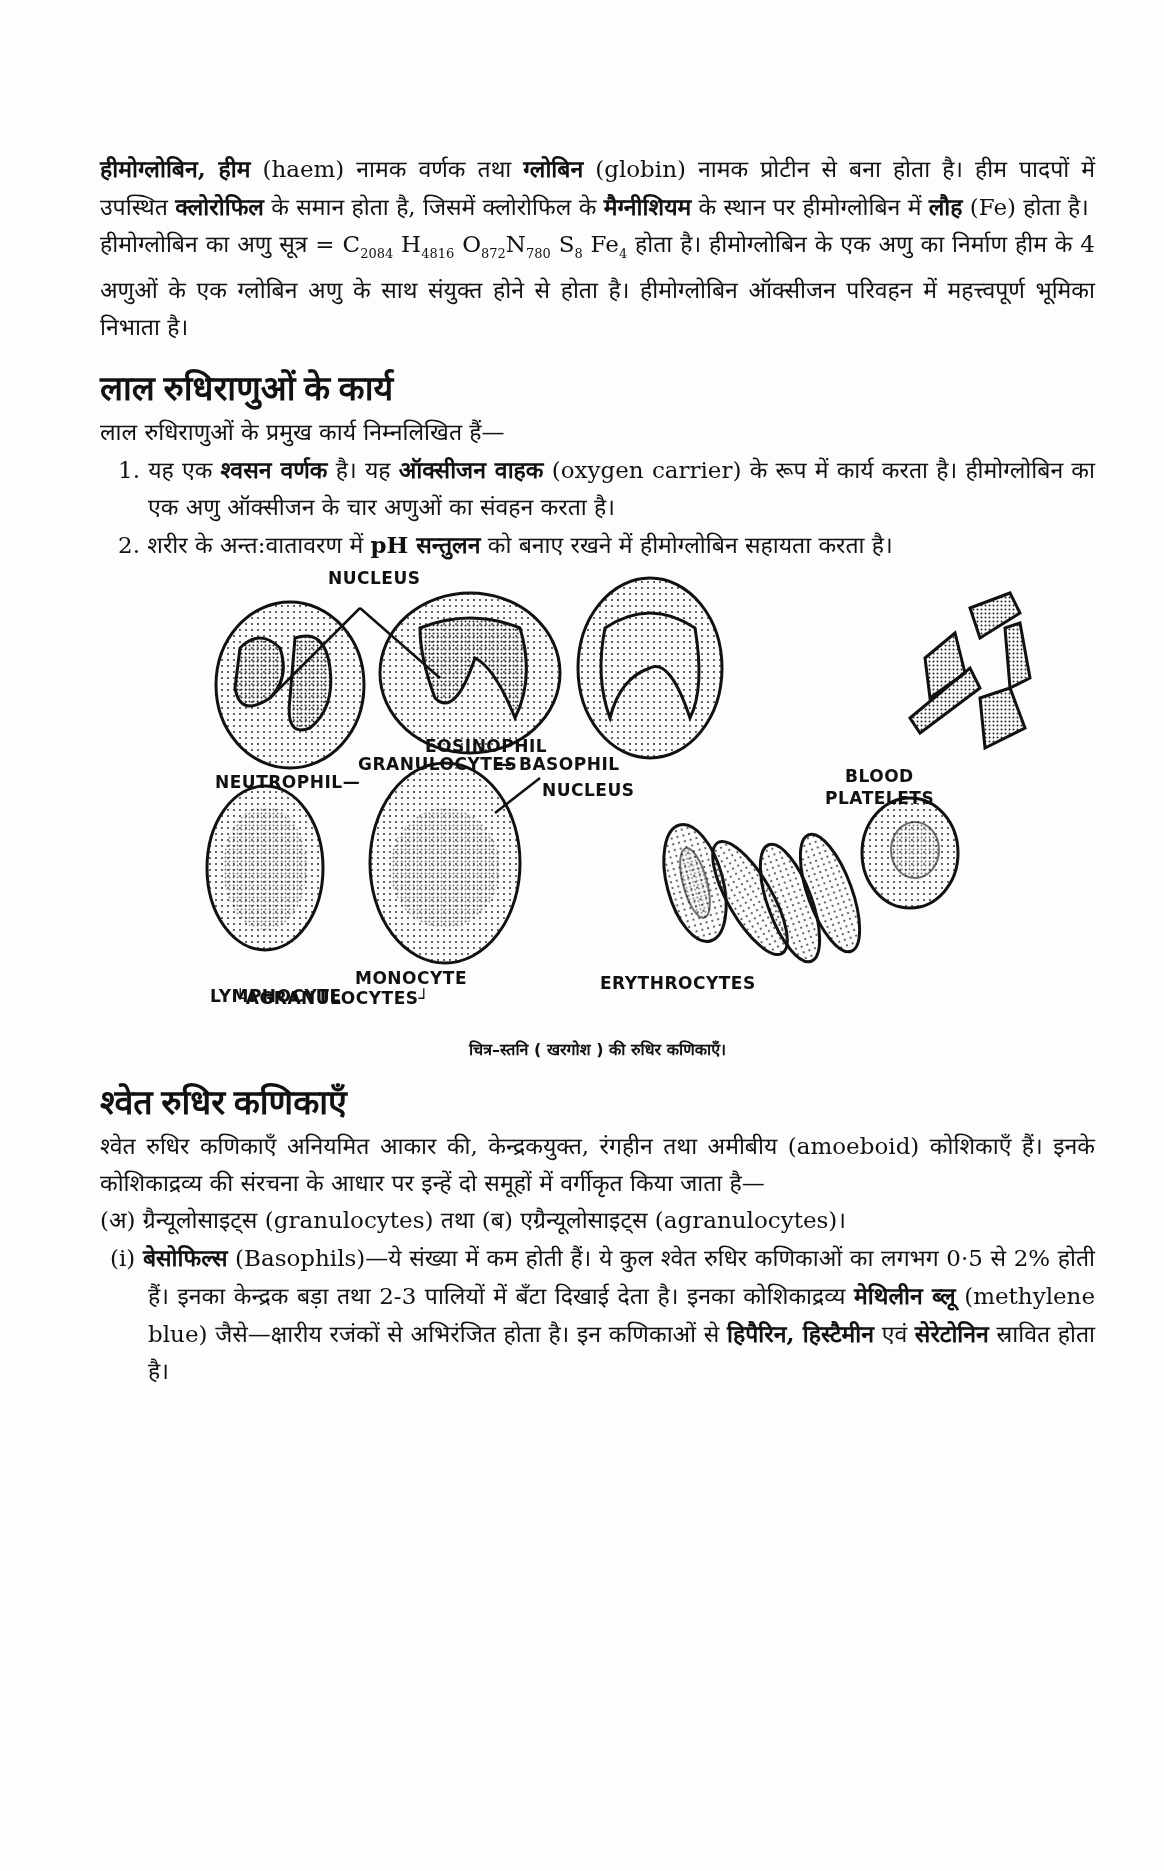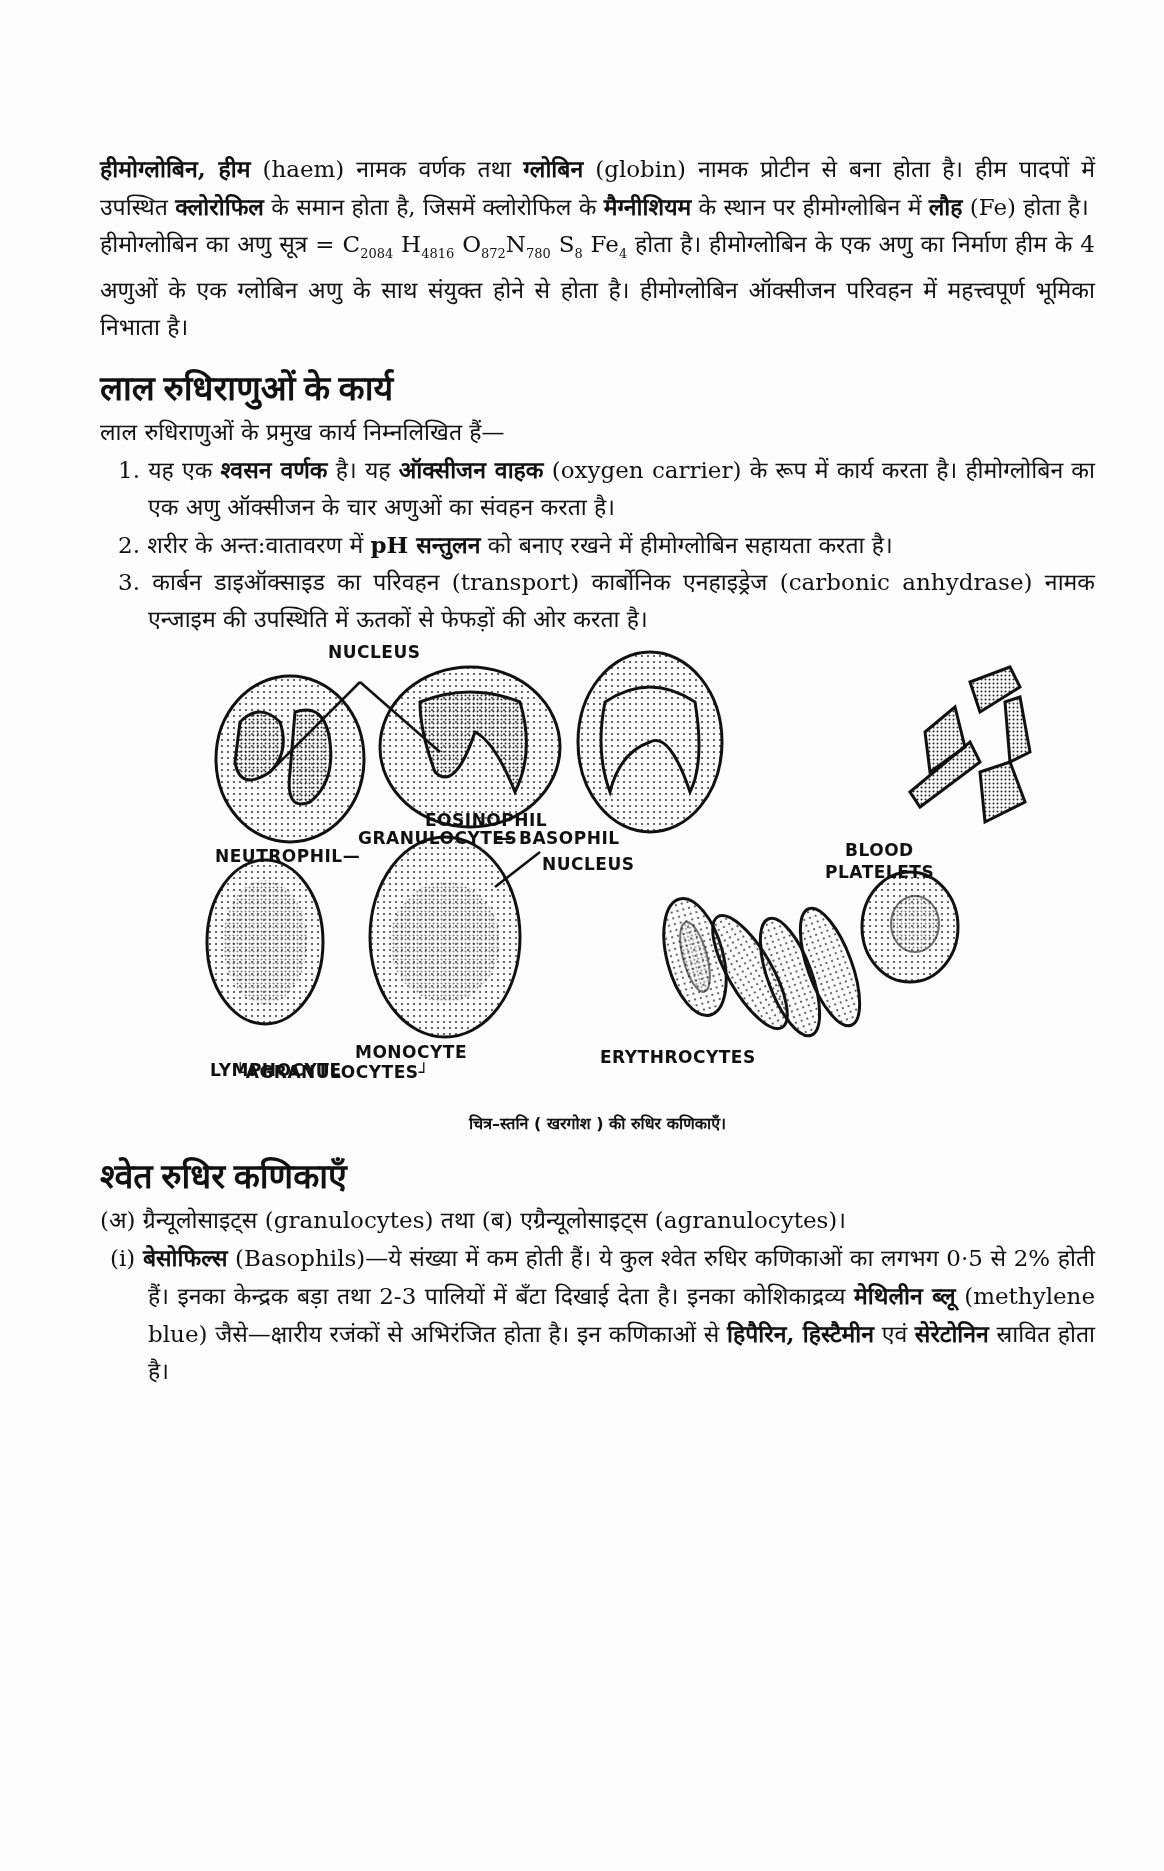--- a/index.html
+++ b/index.html
@@ -52,24 +52,20 @@
       <span class="b">श्वसन वर्णक</span>
       <span>है। यह</span>
       <span class="b">ऑक्सीजन वाहक</span>
       <span>(oxygen carrier) के रूप में कार्य करता है। हीमोग्लोबिन का एक अणु ऑक्सीजन के चार अणुओं का संवहन करता है।</span>
     </li>
     <li>
       <span>2.</span>
       <span>शरीर के अन्त:वातावरण में</span>
       <span class="b">pH सन्तुलन</span>
       <span>को बनाए रखने में हीमोग्लोबिन सहायता करता है।</span>
-    </li>
-    <li>
-      <span>3.</span>
-      <span>कार्बन डाइऑक्साइड का परिवहन (transport) कार्बोनिक एनहाइड्रेज (carbonic anhydrase) नामक एन्जाइम की उपस्थिति में ऊतकों से फेफड़ों की ओर करता है।</span>
     </li>
   </ul>
 
   <div class="fig">
     <svg width="995" height="450" viewBox="0 0 995 450">
       <defs>
         <pattern id="dots" width="6" height="6" patternUnits="userSpaceOnUse">
           <circle cx="2" cy="2" r="1" fill="#333"></circle>
         </pattern>
         <pattern id="dense" width="4" height="4" patternUnits="userSpaceOnUse">
@@ -121,20 +117,21 @@
     <span class="lbl" style="left:725px;top:220px;">PLATELETS</span>
     <span class="lbl" style="left:442px;top:212px;">NUCLEUS</span>
     <span class="lbl" style="left:110px;top:418px;">LYMPHOCYTE</span>
     <span class="lbl" style="left:255px;top:400px;">MONOCYTE</span>
     <span class="lbl" style="left:135px;top:420px;">└AGRANULOCYTES┘</span>
     <span class="lbl" style="left:500px;top:405px;">ERYTHROCYTES</span>
   </div>
   <div class="caption">चित्र–स्तनि ( खरगोश ) की रुधिर कणिकाएँ।</div>
 
   <div class="h2">श्वेत रुधिर कणिकाएँ</div>
+  <p class="para">श्वेत रुधिर कणिकाएँ अनियमित आकार की, केन्द्रकयुक्त, रंगहीन तथा अमीबीय (amoeboid) कोशिकाएँ हैं। इनके कोशिकाद्रव्य की संरचना के आधार पर इन्हें दो समूहों में वर्गीकृत किया जाता है—</p>
   <p class="para">(अ) ग्रैन्यूलोसाइट्स (granulocytes) तथा (ब) एग्रैन्यूलोसाइट्स (agranulocytes)।</p>
   <p class="para" style="padding-left:48px;text-indent:-38px;">
     <span>(i)</span>
     <span class="b">बेसोफिल्स</span>
     <span>(Basophils)—ये संख्या में कम होती हैं। ये कुल श्वेत रुधिर कणिकाओं का लगभग 0·5 से 2% होती हैं। इनका केन्द्रक बड़ा तथा 2-3 पालियों में बँटा दिखाई देता है। इनका कोशिकाद्रव्य</span>
     <span class="b">मेथिलीन ब्लू</span>
     <span>(methylene blue) जैसे—क्षारीय रजंकों से अभिरंजित होता है। इन कणिकाओं से</span>
     <span class="b">हिपैरिन, हिस्टैमीन</span>
     <span>एवं</span>
     <span class="b">सेरेटोनिन</span>

